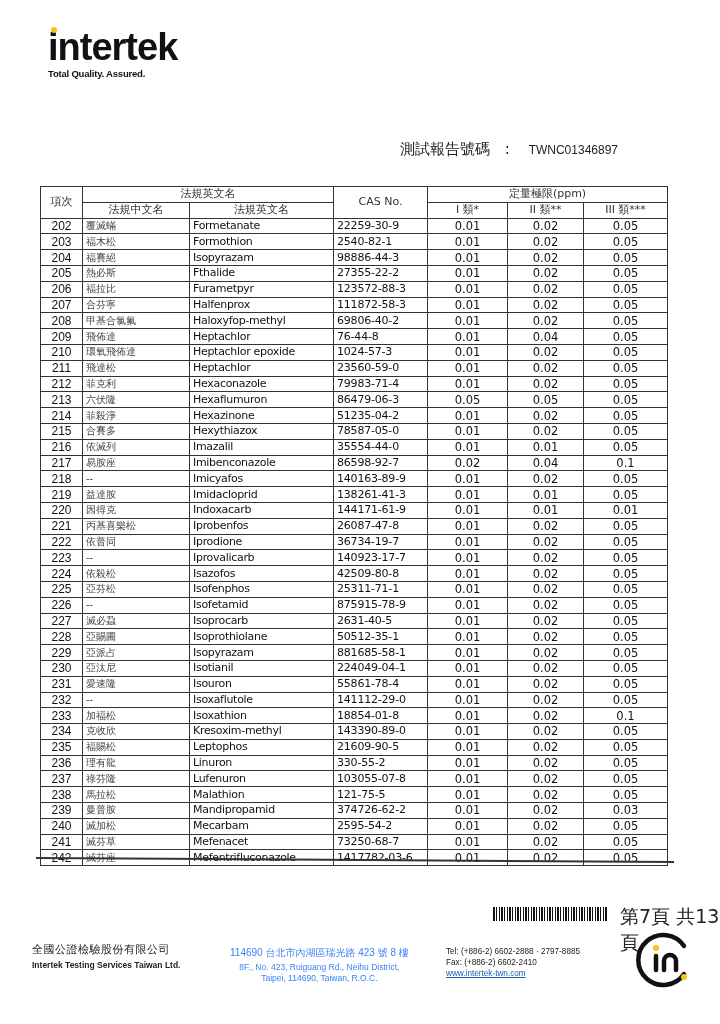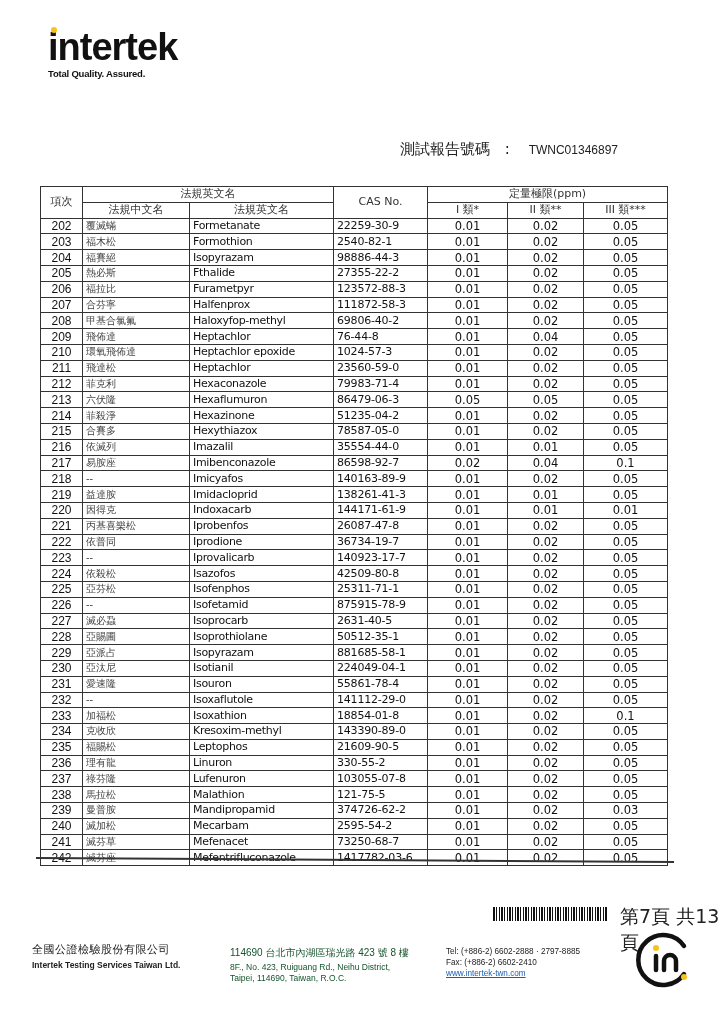--- a/index.html
+++ b/index.html
@@ -27,21 +27,21 @@
     .rule { position: absolute; left: 36px; top: 857px; width: 638px; height: 2px; background: #333; transform: rotate(0.35deg); transform-origin: left; }
 
     .barcode { position: absolute; left: 493px; top: 907px; width: 115px; height: 14px;
       background: repeating-linear-gradient(90deg, #111 0 2px, #fff 2px 3px, #111 3px 4px, #fff 4px 6px, #111 6px 7px, #fff 7px 8px); }
     .page-no { position: absolute; left: 620px; top: 904px; font-size: 19px; color: #222; }
 
     .company { position: absolute; left: 32px; top: 942px; }
     .company .zh { font-size: 11px; color: #222; letter-spacing: 0.5px; }
     .company .en { font-family: "Liberation Sans", sans-serif; font-weight: bold; font-size: 8.5px; color: #222; margin-top: 3px; }
 
-    .address { position: absolute; left: 230px; top: 946px; font-family: "Liberation Sans", sans-serif; color: #14532d; }
+    .address { position: absolute; left: 230px; top: 946px; font-family: "Liberation Sans", sans-serif; color: #3b82f6; text-align: center; }
     .address .l1 { font-size: 10px; }
     .address .l2, .address .l3 { font-size: 8.5px; line-height: 11px; }
     .address .l2 { margin-top: 2px; }
 
     .contact { position: absolute; left: 446px; top: 946px; font-family: "Liberation Sans", sans-serif; font-size: 8.2px; color: #222; line-height: 11px; }
     .contact .web { color: #1a5fb4; text-decoration: underline; }
 
     .in-logo { position: absolute; left: 634px; top: 930px; width: 60px; height: 60px; }
   </style>
 </head>

